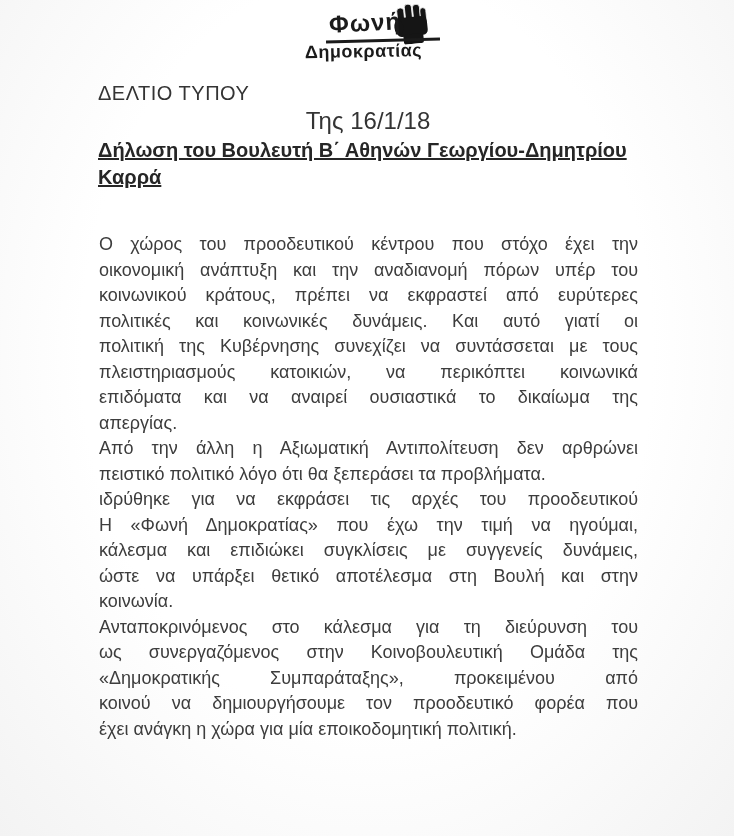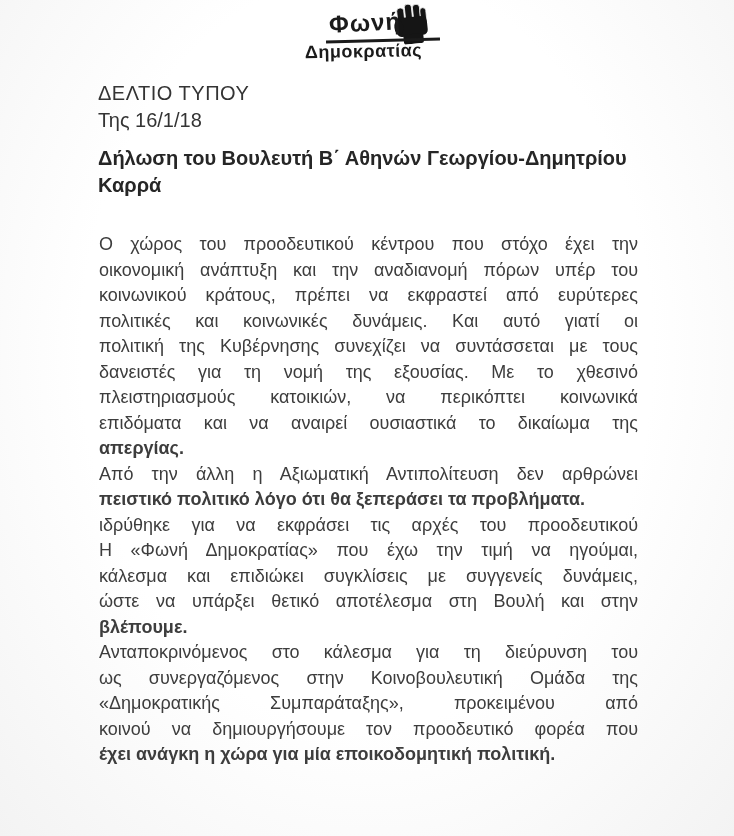--- a/index.html
+++ b/index.html
@@ -19,29 +19,29 @@
     background:#1b1b1b;transform:rotate(-1.5deg);
   }
   .logo-dimokratias{
     position:absolute;left:0;top:39px;width:142px;font-size:18px;font-weight:700;
     letter-spacing:.5px;transform:rotate(-1deg);white-space:nowrap;
   }
   .fist{position:absolute;right:14px;top:0;transform:rotate(-6deg);}
   
   .header{position:absolute;left:98px;top:79px;width:540px;color:#343434;}
   .doc-type{font-size:20px;line-height:28px;text-align:left;letter-spacing:.5px;}
-  .date-line{font-size:20px;line-height:27px;text-align:left;}
-  .statement-title{font-size:20px;font-weight:700;line-height:27px;color:#262626;margin-top:11px;}
+  .date-line{font-size:24px;line-height:27px;text-align:center;}
+  .statement-title{font-size:20px;font-weight:700;line-height:27px;color:#262626;margin-top:3px;text-decoration:underline;}
   
   .doc-body{
     position:absolute;left:99px;top:215px;width:539px;
     font-size:18px;line-height:25.5px;color:#3d3d3d;margin-top:17px;
   }
   .ln{height:25.5px;text-align:justify;text-align-last:justify;white-space:normal;}
-  .ln.last{text-align-last:left;font-weight:bold;}
+  .ln.last{text-align-last:left;}
 </style>
 </head>
 <body>
 
 <div class="page">
 
   <div class="logo">
     <svg class="fist" width="40" height="42" viewBox="0 0 40 42" aria-hidden="true">
       <g fill="#151515" stroke="#f7f7f7" stroke-width="0.8">
         <rect x="7" y="5" width="7" height="16" rx="3"></rect>
@@ -70,37 +70,36 @@
   </div>
 
   <div class="doc-body">
 
     <div>
       <div class="ln">Ο χώρος του προοδευτικού κέντρου που στόχο έχει την</div>
       <div class="ln">οικονομική ανάπτυξη και την αναδιανομή πόρων υπέρ του</div>
       <div class="ln">κοινωνικού κράτους, πρέπει να εκφραστεί από ευρύτερες</div>
       <div class="ln">πολιτικές και κοινωνικές δυνάμεις. Και αυτό γιατί οι</div>
       <div class="ln">πολιτική της Κυβέρνησης συνεχίζει να συντάσσεται με τους</div>
-      <div class="ln">δανειστές για τη νομή της εξουσίας. Με το χθεσινό</div>
       <div class="ln">πλειστηριασμούς κατοικιών, να περικόπτει κοινωνικά</div>
       <div class="ln">επιδόματα και να αναιρεί ουσιαστικά το δικαίωμα της</div>
       <div class="ln last">απεργίας.</div>
     </div>
 
     <div>
       <div class="ln">Από την άλλη η Αξιωματική Αντιπολίτευση δεν αρθρώνει</div>
       <div class="ln last">πειστικό πολιτικό λόγο ότι θα ξεπεράσει τα προβλήματα.</div>
     </div>
 
     <div>
       <div class="ln">ιδρύθηκε για να εκφράσει τις αρχές του προοδευτικού</div>
       <div class="ln">Η «Φωνή Δημοκρατίας» που έχω την τιμή να ηγούμαι,</div>
       <div class="ln">κάλεσμα και επιδιώκει συγκλίσεις με συγγενείς δυνάμεις,</div>
       <div class="ln">ώστε να υπάρξει θετικό αποτέλεσμα στη Βουλή και στην</div>
-      <div class="ln last">βλέπουμε.</div>
+      <div class="ln last">κοινωνία.</div>
     </div>
 
     <div>
       <div class="ln">Ανταποκρινόμενος στο κάλεσμα για τη διεύρυνση του</div>
       <div class="ln">ως συνεργαζόμενος στην Κοινοβουλευτική Ομάδα της</div>
       <div class="ln">«Δημοκρατικής Συμπαράταξης», προκειμένου από</div>
       <div class="ln">κοινού να δημιουργήσουμε τον προοδευτικό φορέα που</div>
       <div class="ln last">έχει ανάγκη η χώρα για μία εποικοδομητική πολιτική.</div>
     </div>
 

